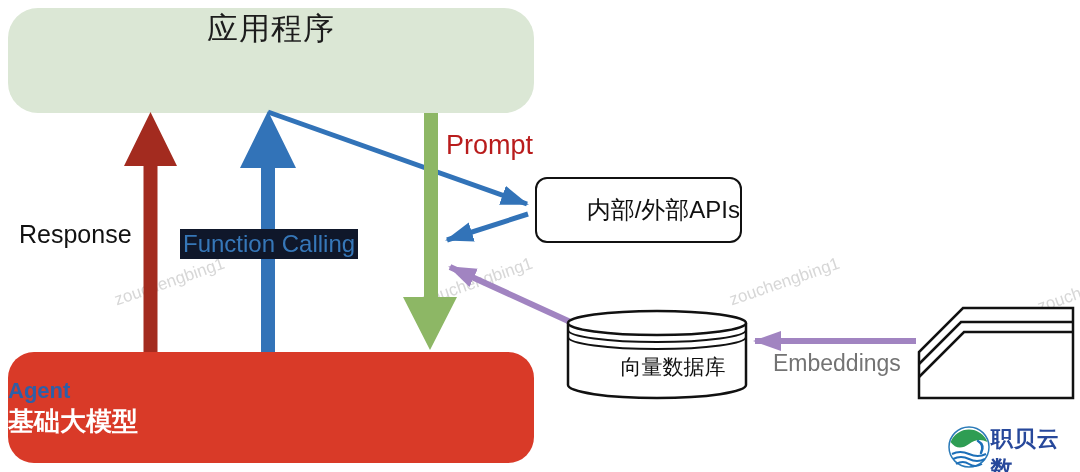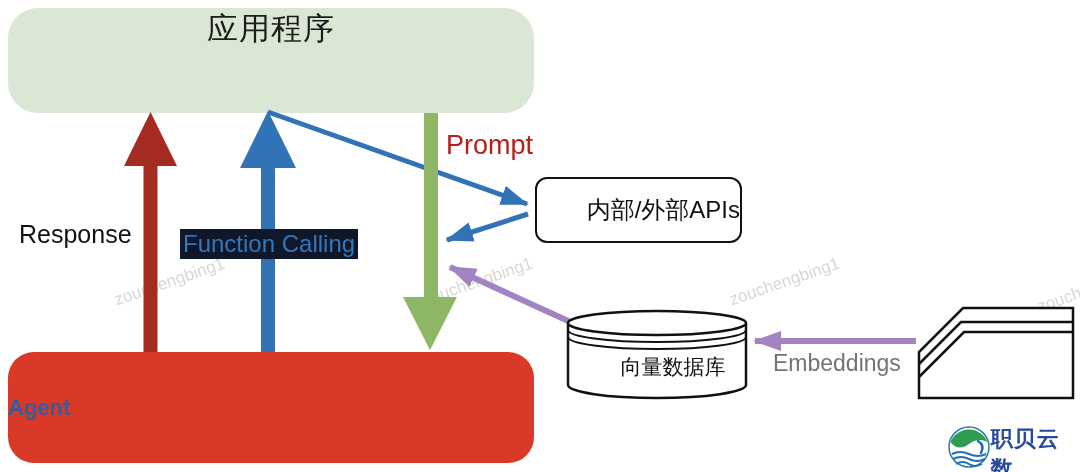--- a/index.html
+++ b/index.html
@@ -54,20 +54,21 @@
   <span class="wm" style="left:420px;top:272px;">zouchengbing1</span>
   <span class="wm" style="left:727px;top:272px;">zouchengbing1</span>
   <span class="wm" style="left:1035px;top:279px;">zouchengbing1</span>
 
   <div class="abs app-box">
     <span class="label">应用程序</span>
   </div>
 
   <div class="abs agent-box">
     <span class="agent-title">Agent</span>
+    <span class="agent-subtitle">基础大模型</span>
   </div>
 
   <div class="abs apis-box">
     <span class="label">内部/外部APIs</span>
   </div>
 
   <svg id="arrow-layer" class="abs" width="1080" height="472" viewBox="0 0 1080 472">
     <defs>
       <marker id="mBlue" markerUnits="userSpaceOnUse" markerWidth="30" markerHeight="22" refX="26" refY="10" orient="auto">
         <path d="M0,0 L28,10 L0,20 Z" fill="#3273b8"></path>

